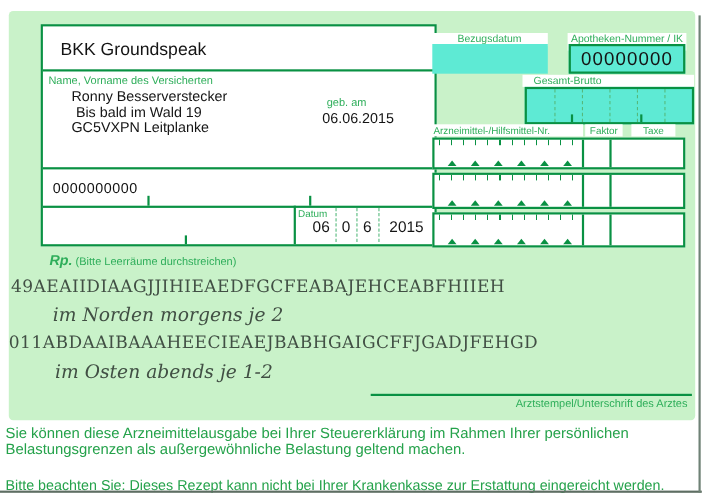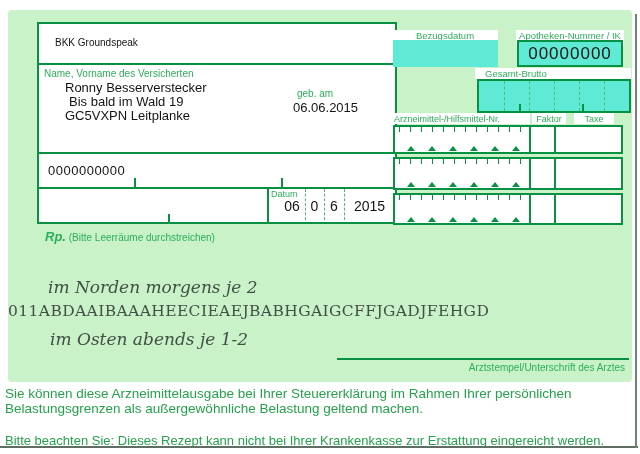--- a/index.html
+++ b/index.html
@@ -17,21 +17,21 @@
 
   
   .edge-bottom{position:absolute;left:0;top:446px;width:638px;height:2px;background:#5e6e63;}
   .edge-right{position:absolute;left:635px;top:14px;width:2px;height:434px;background:#6f8276;}
 
   .card{position:absolute;left:8px;top:10px;width:624px;height:372px;background:var(--card);border-radius:4px;}
 
   
   .pbox{position:absolute;left:29px;top:12px;width:360px;height:202px;background:#fff;border:2px solid var(--gb);}
   .pbox .hr{position:absolute;left:0;right:0;height:2px;background:var(--gb);}
-  .insurer{position:absolute;left:16px;top:13px;font-size:10px;color:var(--ink);text-align:right;}
+  .insurer{position:absolute;left:16px;top:13px;font-size:16px;color:var(--ink);text-align:right;}
   .plabel{position:absolute;font-size:10px;color:var(--gl);text-align:right;}
   .ptext{position:absolute;font-size:13px;color:var(--ink);}
   .tick{position:absolute;width:2px;background:var(--gb);}
   .vsolid{position:absolute;width:2px;background:var(--gb);}
   .vdash{position:absolute;border-left:1px dashed #55b97c;}
   .dcell{position:absolute;font-size:14px;color:var(--ink);text-align:center;}
 
   
   .wstrip{position:absolute;background:#fff;color:var(--gl);font-size:9.5px;line-height:12px;}
   .wstrip.center{text-align:center;}
@@ -158,20 +158,21 @@
           <div class="tri"></div>
           <div class="tri"></div>
           <div class="tri"></div>
           <div class="tri"></div>
           <div class="tri"></div>
       </div>
     </div>
 
     <div class="rp"><b>Rp.</b> <span>(Bitte Leerräume durchstreichen)</span></div>
 
+    <div class="rx caps" style="left:2px;top:241px">49AEAIIDIAAGJJIHIEAEDFGCFEABAJEHCEABFHIIEH</div>
     <div class="rx script" style="left:40px;top:267px">im Norden morgens je 2</div>
     <div class="rx caps" style="left:0px;top:292px">011ABDAAIBAAAHEECIEAEJBABHGAIGCFFJGADJFEHGD</div>
     <div class="rx script" style="left:42px;top:319px">im Osten abends je 1-2</div>
 
     <div class="sig-line"></div>
     <div class="sig-label">Arztstempel/Unterschrift des Arztes</div>
   </div>
 
   <div class="footer">
     <div class="l1">Sie können diese Arzneimittelausgabe bei Ihrer Steuererklärung im Rahmen Ihrer persönlichen</div>

